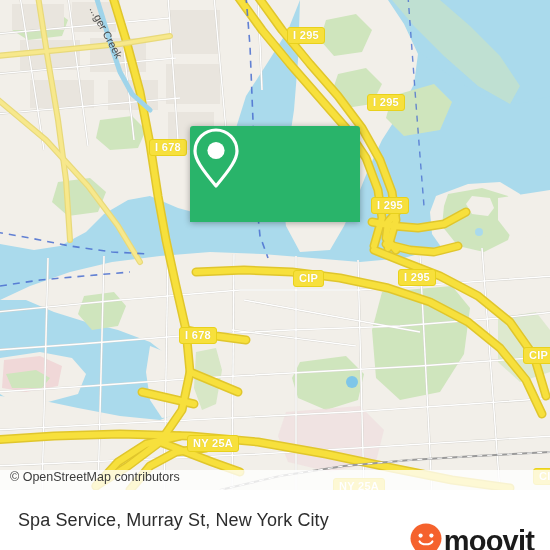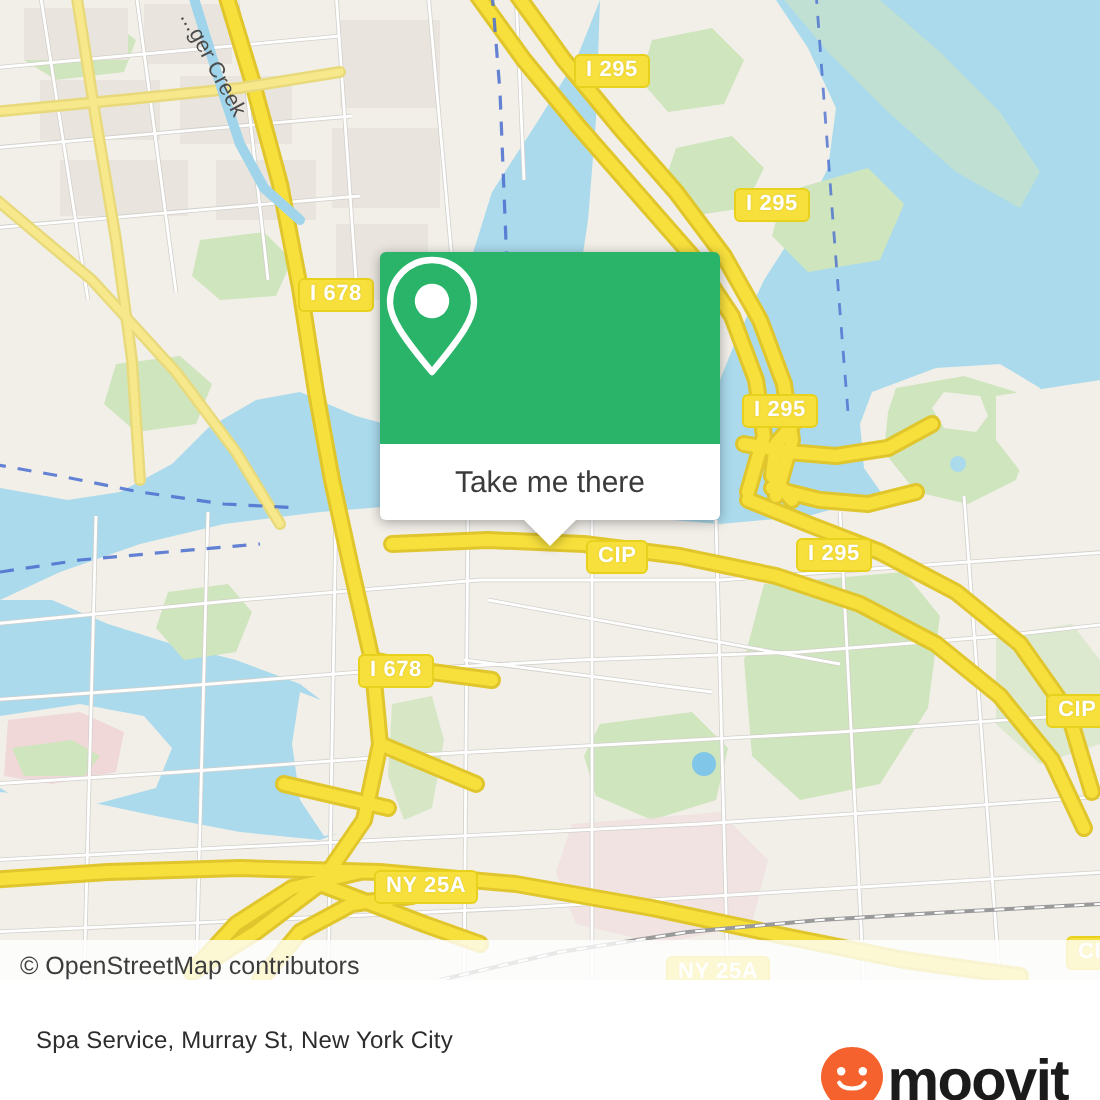--- a/index.html
+++ b/index.html
@@ -109,21 +109,21 @@
 
   
   #attribution {
     position: absolute;
     left: 0;
     bottom: 0;
     width: 550px;
     height: 20px;
     background: rgba(255,255,255,0.78);
     display: flex;
-    align-items: flex-end;
+    align-items: flex-start;
   }
   #attribution-text {
     font-family: "Liberation Sans", sans-serif;
     font-size: 12.5px;
     color: #3c3c3c;
     padding-left: 10px;
   }
 
   
   #bottombar {
@@ -134,21 +134,21 @@
     height: 60px;
     background: #ffffff;
     display: flex;
     align-items: center;
     justify-content: space-between;
     box-sizing: border-box;
     padding: 0 16px 0 18px;
   }
   #place-title {
     font-family: "Liberation Sans", sans-serif;
-    font-size: 12px;
+    font-size: 18px;
     color: #2d2d2d;
     letter-spacing: 0.1px;
     white-space: nowrap;
   }
   #brand {
     display: flex;
     align-items: center;
     margin-top: 43px;
   }
   #brand-name {
@@ -382,24 +382,20 @@
 
     <div class="water-label" style="left:98px; top:4px; transform: rotate(62deg);">...ger Creek</div>
 
     <div id="popup">
       <div id="popup-head">
         <svg width="52" height="64" viewBox="0 0 52 64">
           <path d="M26 4 C14.4 4 5 13.4 5 25 C5 33 11 42 26 60 C41 42 47 33 47 25 C47 13.4 37.6 4 26 4 Z" fill="none" stroke="#ffffff" stroke-width="3.2" stroke-linejoin="round"></path>
           <circle cx="26" cy="24.5" r="8.6" fill="#ffffff"></circle>
         </svg>
       </div>
-      <div id="popup-foot">
-        <span id="popup-foot-label">Take me there</span>
-        <div id="popup-tail"></div>
-      </div>
     </div>
 
     <div id="attribution">
       <span id="attribution-text">© OpenStreetMap contributors</span>
     </div>
 
   </div>
 
   <div id="bottombar">
     <span id="place-title">Spa Service, Murray St, New York City</span>

